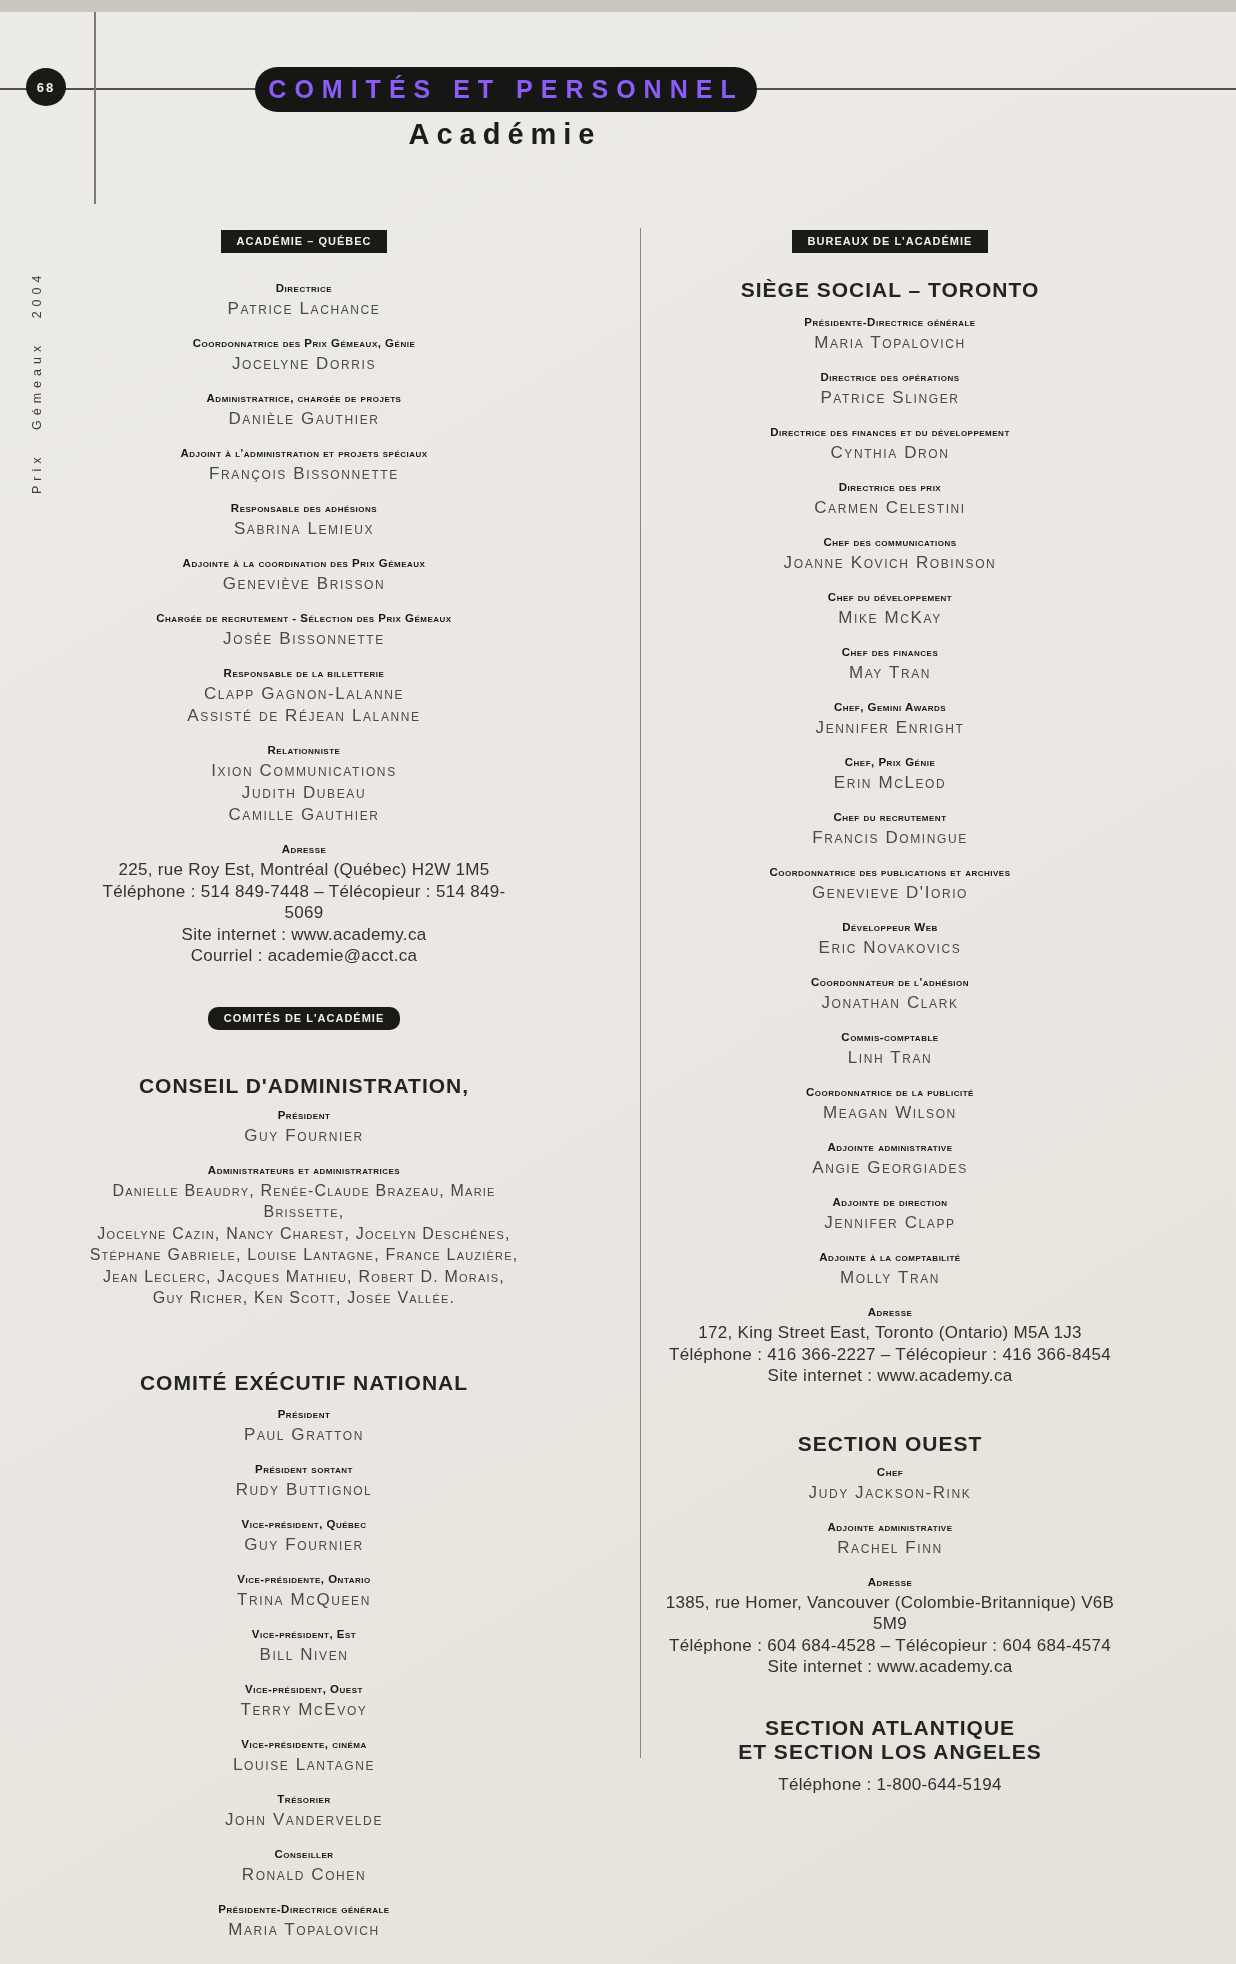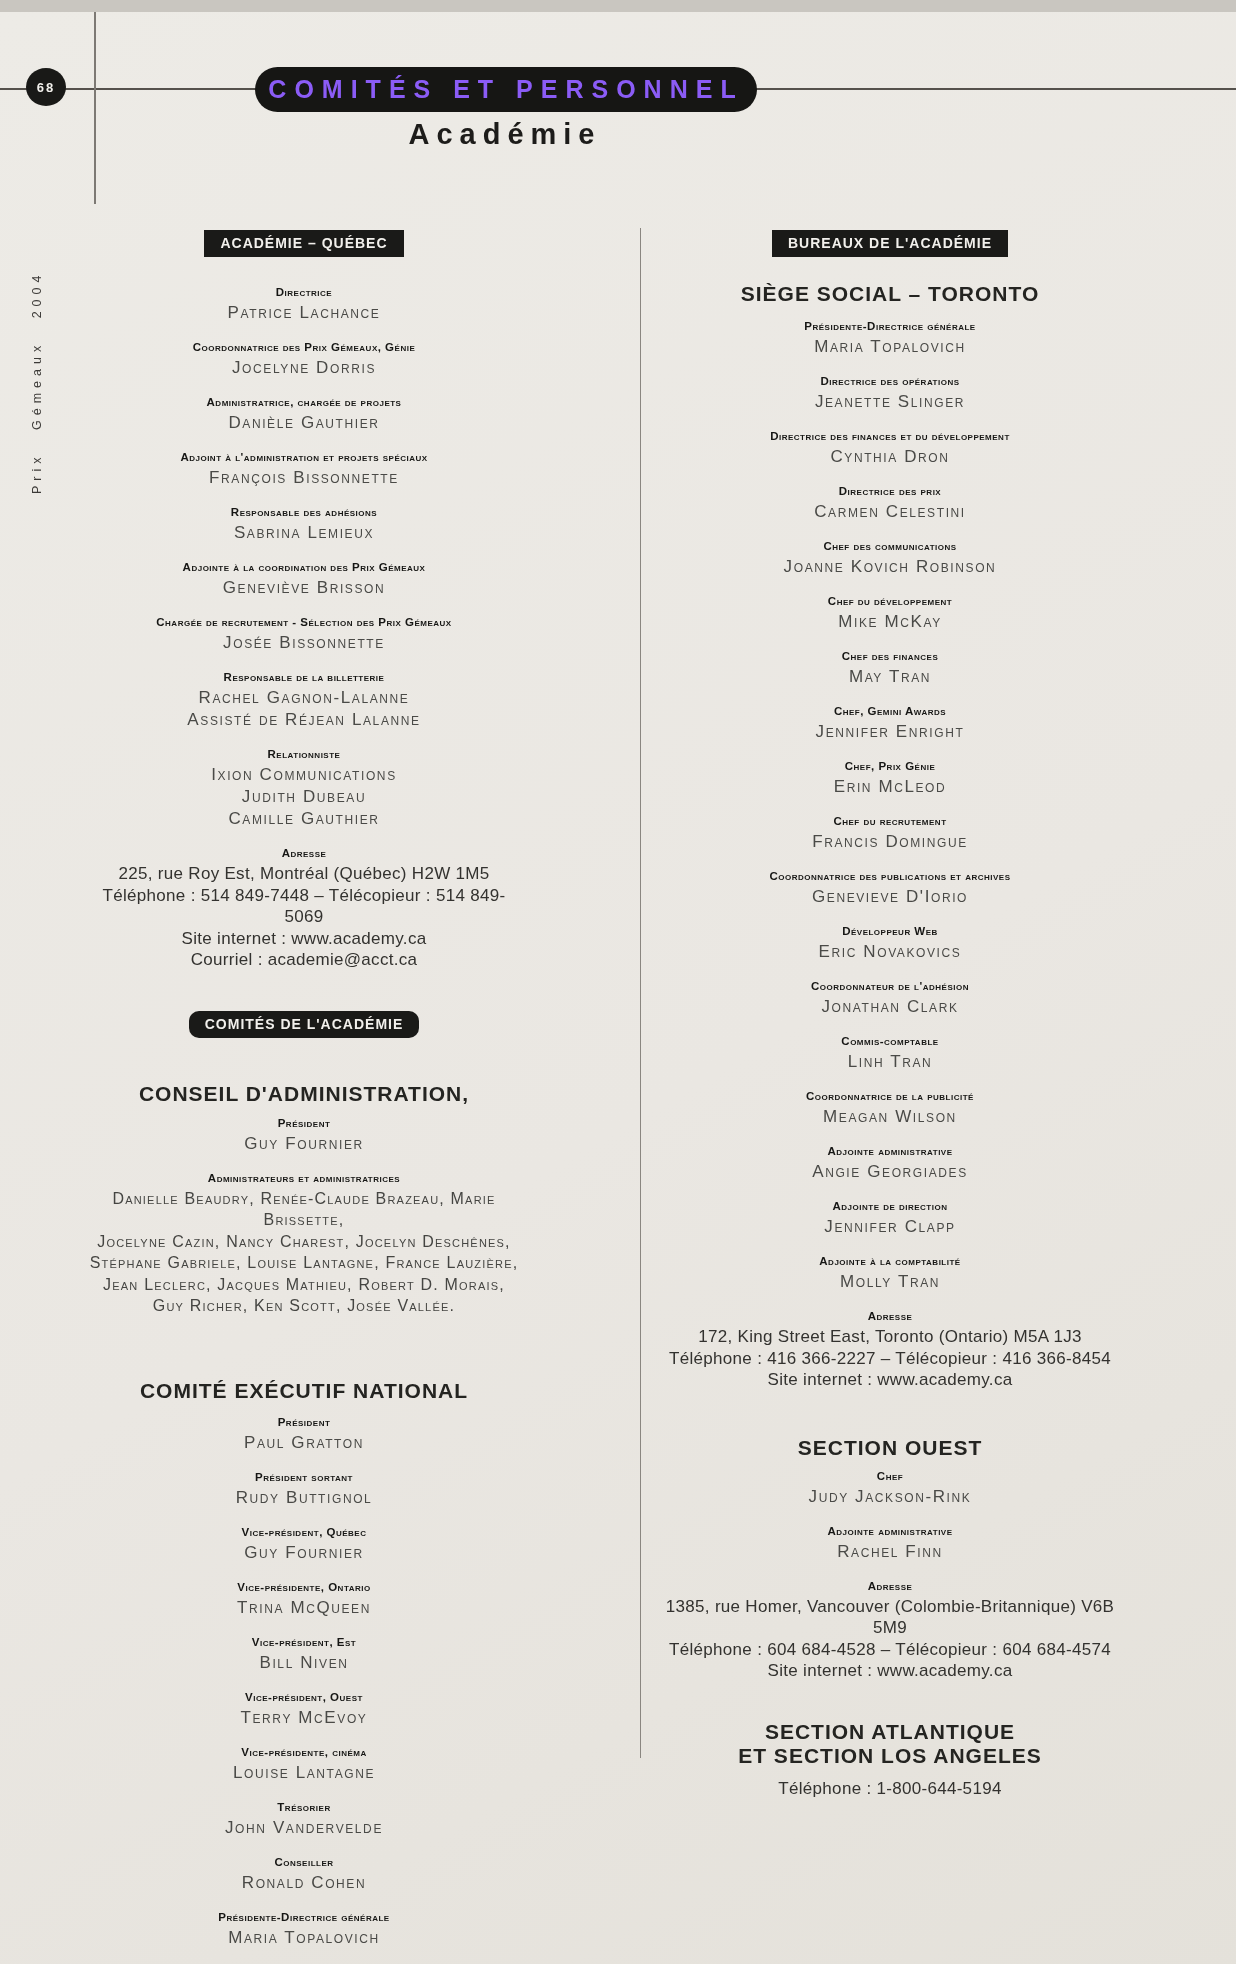--- a/index.html
+++ b/index.html
@@ -37,21 +37,21 @@
     font-size:12.5px;font-weight:500;letter-spacing:5px;word-spacing:14px;
     color:#3c3a37;white-space:nowrap;
   }
   
   .divider{position:absolute;top:216px;left:640px;width:1px;height:1530px;background:#8a8680;}
   .col{position:absolute;top:218px;text-align:center;}
   .col-left{left:88px;width:432px;}
   .col-right{left:656px;width:468px;}
   .label-box{
     display:inline-block;background:#1a1a18;color:#f2f0ec;
-    font-size:14px;font-weight:bold;letter-spacing:1px;
+    font-size:11px;font-weight:bold;letter-spacing:1px;
     padding:5px 16px 6px;margin-bottom:28px;
   }
   .label-box.mt{margin-top:40px;margin-bottom:0;border-radius:10px;}
   .entry{margin-bottom:16px;}
   .role{
     font-size:11.5px;font-weight:bold;font-variant:small-caps;
     letter-spacing:0.5px;line-height:15px;margin-bottom:2px;color:#161614;
   }
   .name{
     font-size:17px;font-variant:small-caps;letter-spacing:1.6px;
@@ -129,21 +129,21 @@
         <div class="entry">
           <div class="role">Adjointe à la coordination des Prix Gémeaux</div>
           <div class="name">Geneviève Brisson</div>
         </div>
         <div class="entry">
           <div class="role">Chargée de recrutement - Sélection des Prix Gémeaux</div>
           <div class="name">Josée Bissonnette</div>
         </div>
         <div class="entry">
           <div class="role">Responsable de la billetterie</div>
-          <div class="name">Rachel Gagnon-Lalanne</div>
+          <div class="name">Clapp Gagnon-Lalanne</div>
           <div class="name">Assisté de Réjean Lalanne</div>
         </div>
         <div class="entry">
           <div class="role">Relationniste</div>
           <div class="name">Ixion Communications</div>
           <div class="name">Judith Dubeau</div>
           <div class="name">Camille Gauthier</div>
         </div>
       </div>
 
@@ -234,21 +234,21 @@
 
     <div class="h2 siege-title">SIÈGE SOCIAL – TORONTO</div>
 
     <div id="siege-entries">
         <div class="entry">
           <div class="role">Présidente-Directrice générale</div>
           <div class="name">Maria Topalovich</div>
         </div>
         <div class="entry">
           <div class="role">Directrice des opérations</div>
-          <div class="name">Jeanette Slinger</div>
+          <div class="name">Patrice Slinger</div>
         </div>
         <div class="entry">
           <div class="role">Directrice des finances et du développement</div>
           <div class="name">Cynthia Dron</div>
         </div>
         <div class="entry">
           <div class="role">Directrice des prix</div>
           <div class="name">Carmen Celestini</div>
         </div>
         <div class="entry">

